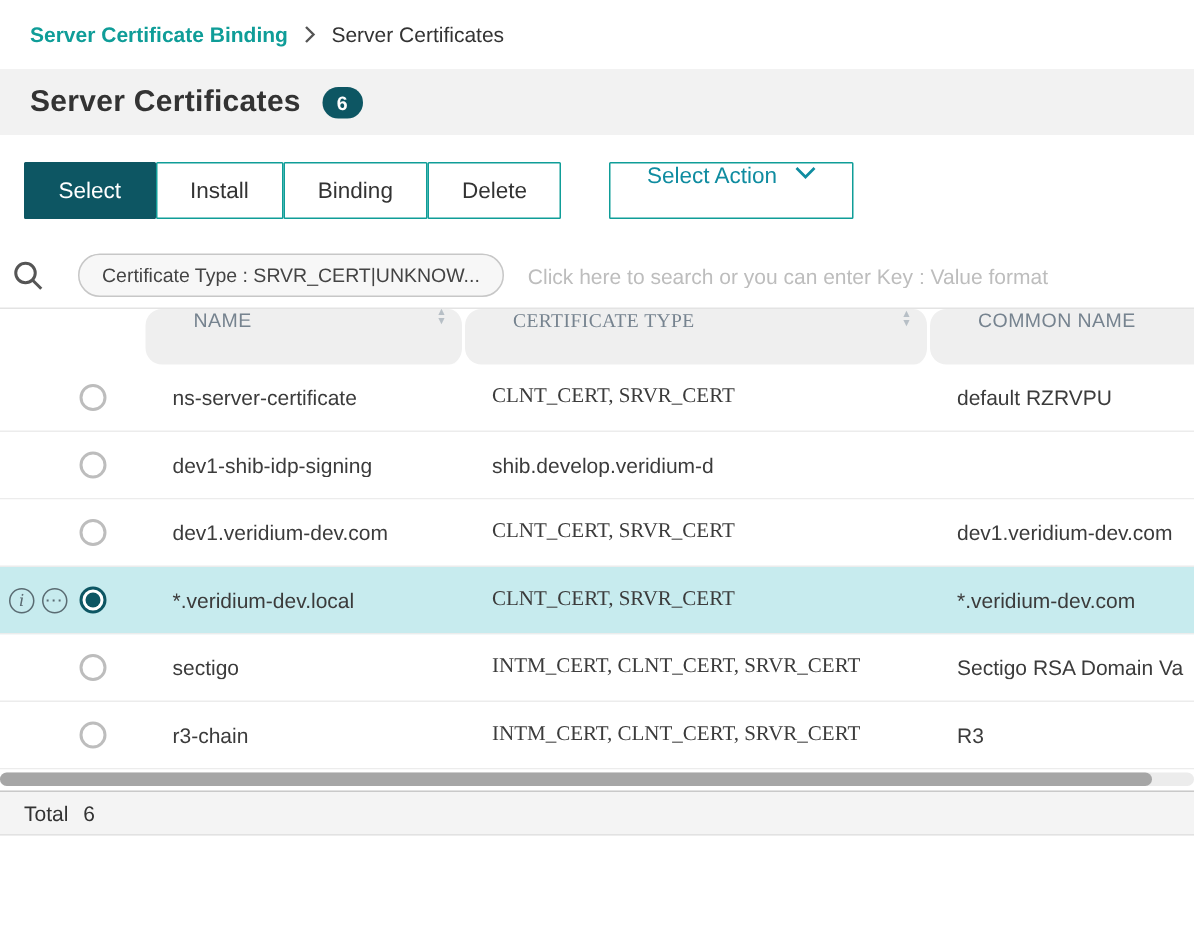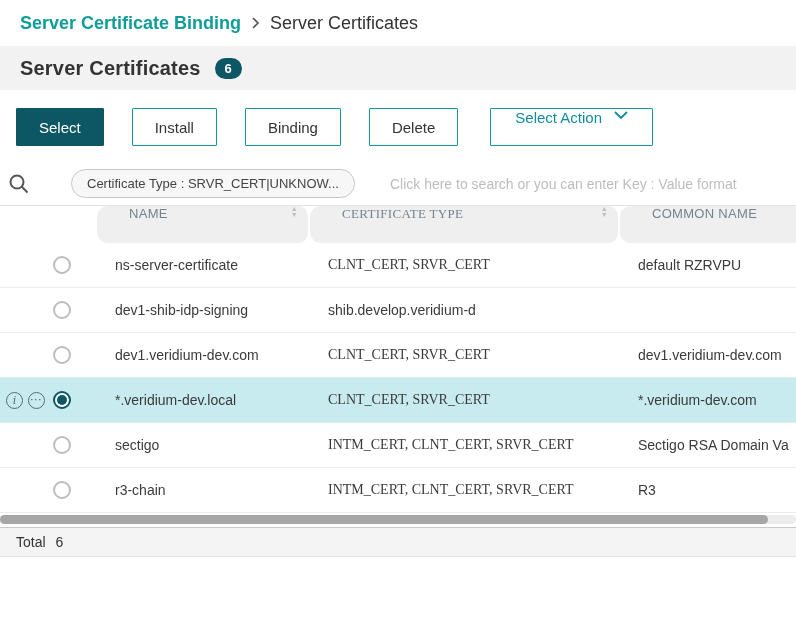--- a/index.html
+++ b/index.html
@@ -1,42 +1,42 @@
 <!DOCTYPE html>
 <html><head>
 <meta charset="utf-8">
 <style>
   * { box-sizing: border-box; margin: 0; padding: 0; }
   html, body { width: 796px; height: 621px; overflow: hidden; background: #fff; }
   body { font-family: "Liberation Sans", "DejaVu Sans", sans-serif; color: #333; }
 
   
-  .breadcrumb { height: 46px; display: flex; align-items: center; padding-left: 20px; font-size: 18px; background: #fff; }
+  .breadcrumb { height: 46px; display: flex; align-items: center; padding-left: 20px; font-size: 14px; background: #fff; }
   .breadcrumb a { color: #0f9d98; text-decoration: none; font-weight: 600; cursor: pointer; }
   .crumb-sep { margin: 0 10px; display: inline-flex; }
   .crumb-current { color: #333; }
 
   
   .title-band { height: 44px; background: #f2f2f2; display: flex; align-items: center; padding-left: 20px; }
   .title-band h1 { font-size: 20px; font-weight: 700; color: #333; letter-spacing: 0.2px; }
   .count-badge { margin-left: 14px; background: #0d5663; color: #fff; font-size: 13px; font-weight: 700;
                  min-width: 27px; height: 21px; border-radius: 11px; display: inline-flex;
                  align-items: center; justify-content: center; padding: 0 8px; }
 
   
   .toolbar { padding: 18px 0 16px 16px; display: flex; align-items: center; background: #fff; }
   .btn { height: 38px; padding: 0 22px; font-size: 15px; font-family: inherit; background: #fff;
          border: 1px solid #0f9d98; color: #333; cursor: pointer; border-radius: 1px; }
   .btn.primary { background: #0d5663; border-color: #0d5663; color: #fff; }
-  .btn + .btn { margin-left: 28px; }
+  .btn + .btn { }
   .btn.action { margin-left: 32px; color: #0f8ca0; display: inline-flex; align-items: flex-start; gap: 12px; padding: 0 24px; }
   .chev-down { display: inline-flex; margin-top: 2px; }
 
   
-  .search-row { height: 44px; display: flex; align-items: center; padding: 0 12px 0 8px; border-bottom: 1px solid #e3e3e3; gap: 19px; }
+  .search-row { height: 44px; display: flex; align-items: center; padding: 0 12px 0 8px; border-bottom: 1px solid #e3e3e3; }
   .magnifier { flex: 0 0 auto; display: inline-flex; }
   .filter-chip { margin-left: 22px; border: 1px solid #c7c7c7; background: #f7f7f7; border-radius: 15px;
                  padding: 6px 15px; font-size: 13px; color: #444; white-space: nowrap; cursor: pointer; }
   .search-input { flex: 1; margin-left: 16px; border: none; outline: none; font-size: 14px; font-family: inherit;
                   color: #0f766e; background: transparent; }
   .search-input::placeholder { color: #bdbdbd; }
 
   
   .table-wrap { width: 796px; overflow: hidden; }
   .table { width: 1010px; }

